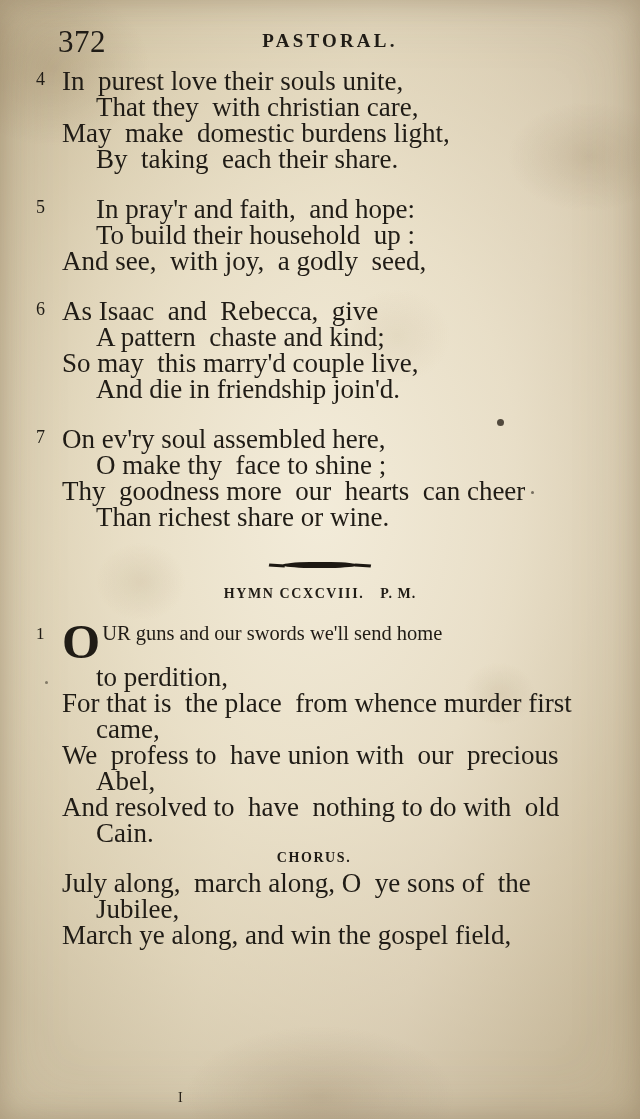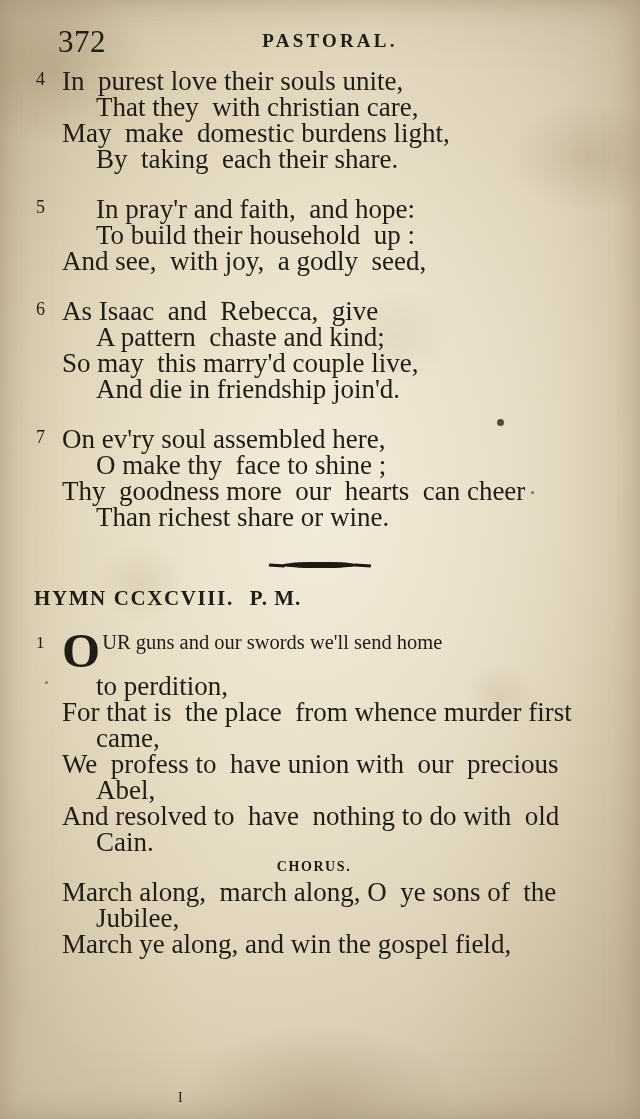--- a/index.html
+++ b/index.html
@@ -116,21 +116,22 @@
     position: absolute;
     top: 1.5px;
     width: 16px;
     height: 3px;
     background: #1d1812;
   }
   .rule::before { left: -14px; transform: rotate(4deg); }
   .rule::after { right: -14px; transform: rotate(4deg); }
 
   .hymn-title {
-    font-size: 21px;
+    text-align: center;
+    font-size: 14px;
     letter-spacing: 1.6px;
     margin: 4px 0 18px 0;
     font-variant: small-caps;
     font-weight: bold;
   }
   .hymn-title .meter {
     margin-left: 16px;
     letter-spacing: 1px;
   }
 
@@ -243,21 +244,21 @@
       <div class="line ind2">to perdition,</div>
       <div class="line ind1">For that is  the place  from whence murder first</div>
       <div class="line ind2">came,</div>
       <div class="line ind1">We  profess to  have union with  our  precious</div>
       <div class="line ind2">Abel,</div>
       <div class="line ind1">And resolved to  have  nothing to do with  old</div>
       <div class="line ind2">Cain.</div>
 
       <div class="chorus-label">CHORUS.</div>
 
-      <div class="line ind1">March along,  march along, O  ye sons of  the</div>
+      <div class="line ind1">July along,  march along, O  ye sons of  the</div>
       <div class="line ind2">Jubilee,</div>
       <div class="line ind1">March ye along, and win the gospel field,</div>
     </div>
 
   </div>
 
   <span class="speck" style="left:497px; top:419px; width:7px; height:7px;"></span>
   <span class="speck" style="left:531px; top:491px; width:3px; height:3px; opacity:.6;"></span>
   <span class="speck" style="left:45px; top:681px; width:3px; height:3px; opacity:.5;"></span>
   <div class="footmark">I</div>

